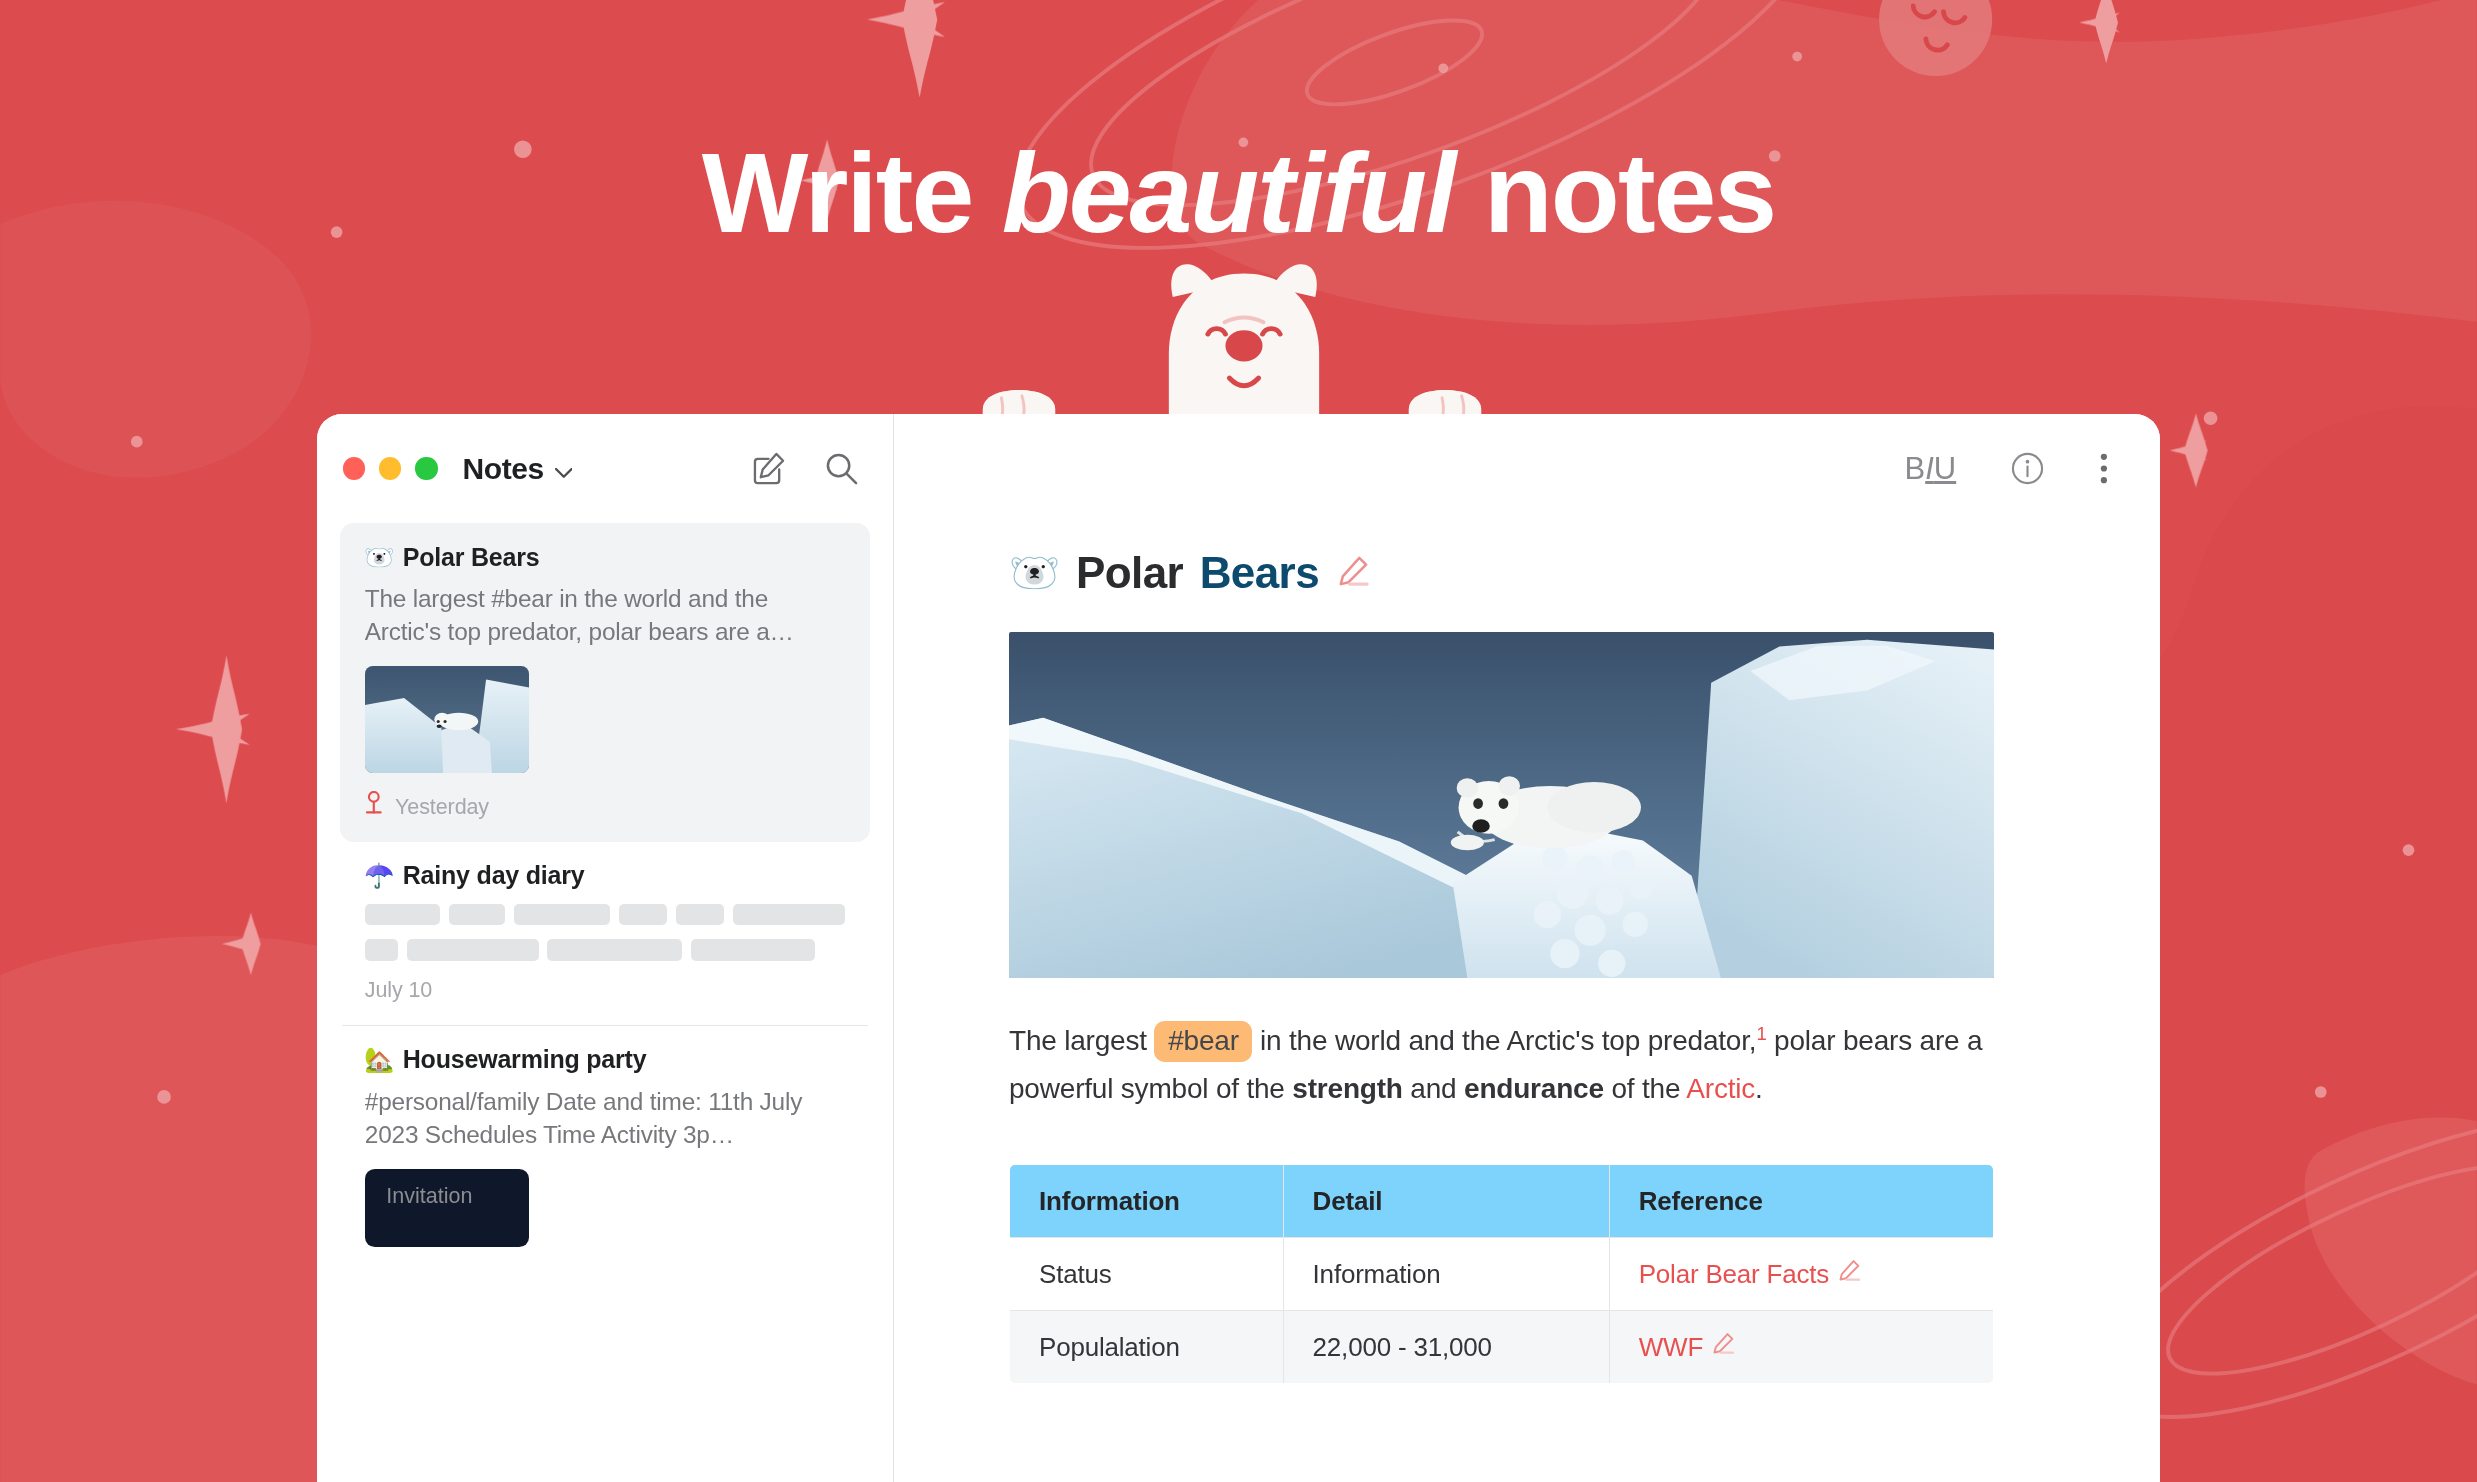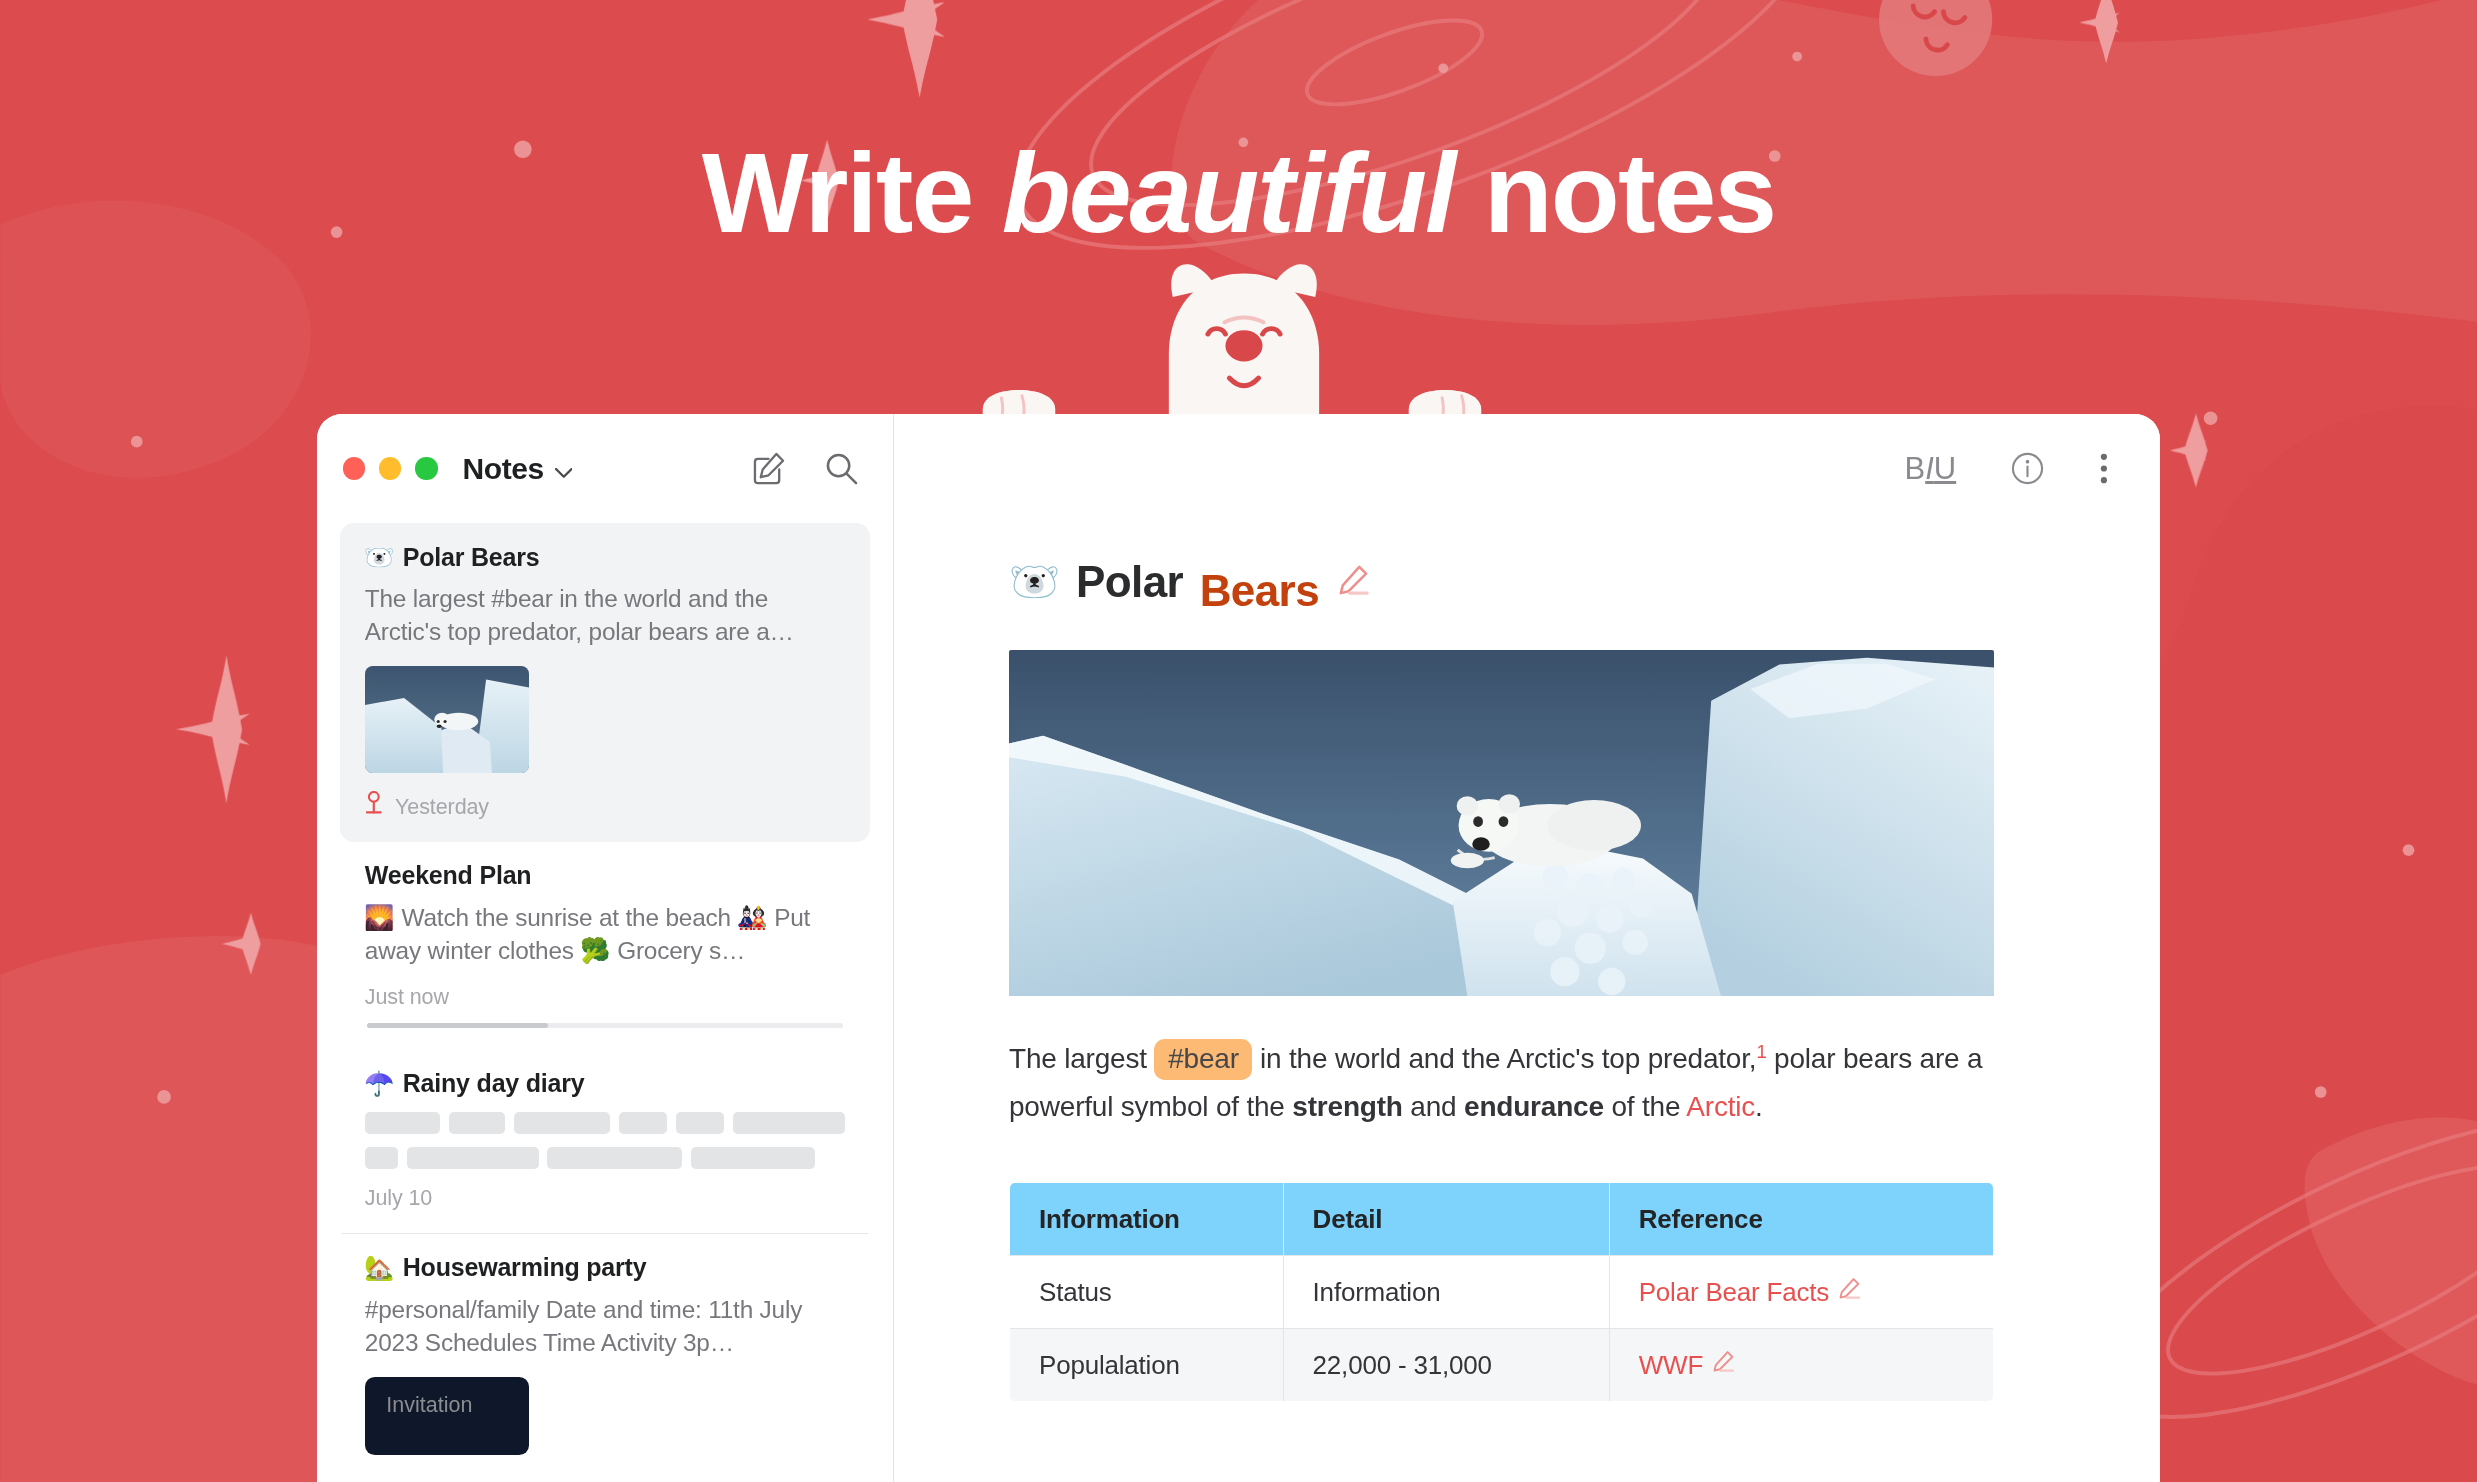--- a/index.html
+++ b/index.html
@@ -153,21 +153,21 @@
   .biu b { font-weight: 400; }
   .biu i { font-style: italic; text-decoration: underline; }
   .biu u { text-decoration: underline; }
 
   .doc { padding: 25px 0 0 115px; }
   .doc-title {
     font-size: 44px; font-weight: 700; color: #2b2c2e;
     display: flex; align-items: center; gap: 16.6px;
     letter-spacing: -0.6px;
   }
-  .doc-title .accent { color: #c2410c; margin-top: 18px; }
+  .doc-title .accent { color: #0c4a6e; }
   .doc-title .emo { font-size: 41px; }
 
   .hero-img {
     margin-top: 34px;
     width: 985px; height: 346px;
     border-radius: 2px;
     overflow: hidden;
   }
   .hero-img svg { display: block; width: 100%; height: 100%; }
 
@@ -388,32 +388,20 @@
             <svg width="17.6" height="23.4" viewBox="0 0 18 24">
                 <circle cx="9" cy="6" r="5" fill="none" stroke="#E8504F" stroke-width="2.2"></circle>
                 <path d="M9 11 L9 22" stroke="#E8504F" stroke-width="2.2" stroke-linecap="round"></path>
                 <path d="M2 22 L16 22" stroke="#E8504F" stroke-width="2.2" stroke-linecap="round"></path>
               </svg>
           </span>
           <span>Yesterday</span>
         </div>
       </div>
 
-      <div class="note-card">
-        <div class="note-title">
-          <span>Weekend Plan</span>
-        </div>
-        <div class="note-snippet">🌄 Watch the sunrise at the beach  🎎 Put away winter clothes 🥦 Grocery s…</div>
-        <div class="note-meta">
-          <span>Just now</span>
-        </div>
-        <div class="scroll-indicator">
-            <i></i>
-          </div>
-      </div>
 
       <div class="note-card">
         <div class="note-title">
           <span class="emo">☂️</span>
           <span>Rainy day diary</span>
         </div>
         <div class="skel-row">
           <div class="skel" style="width:80px"></div>
           <div class="skel" style="width:59px"></div>
           <div class="skel" style="width:102px"></div>

